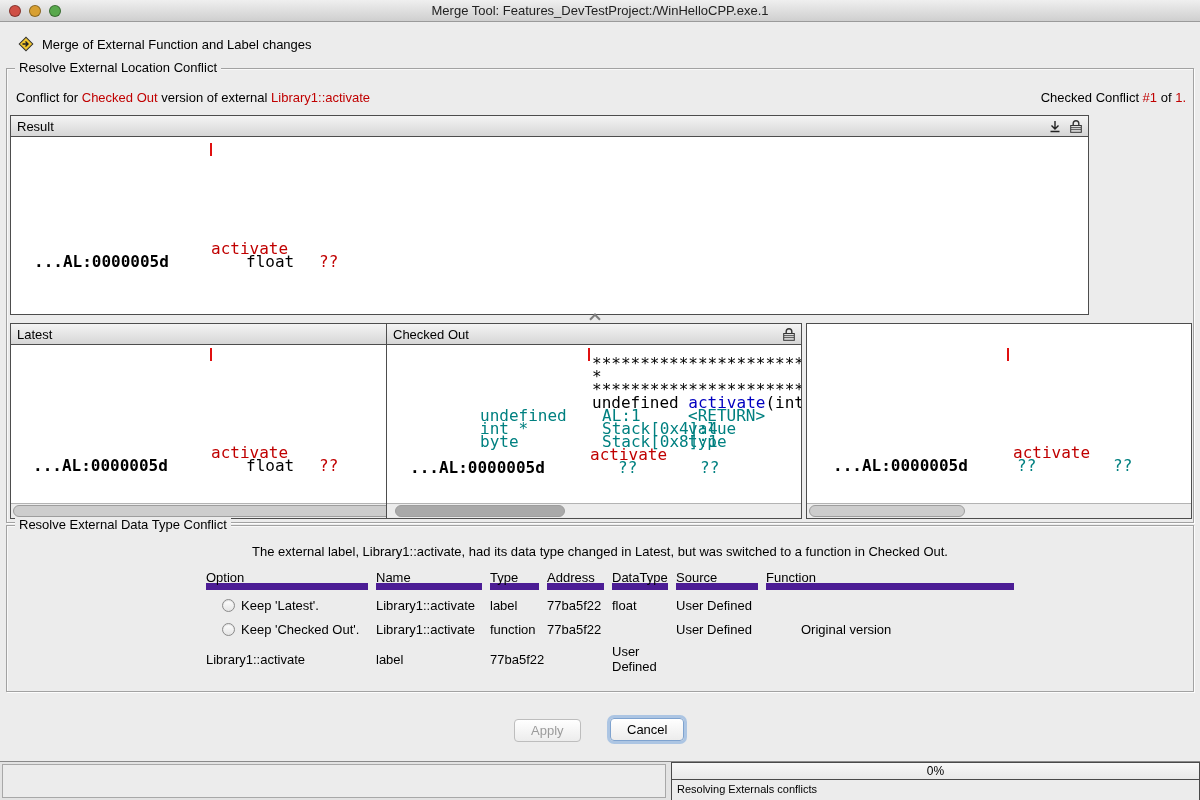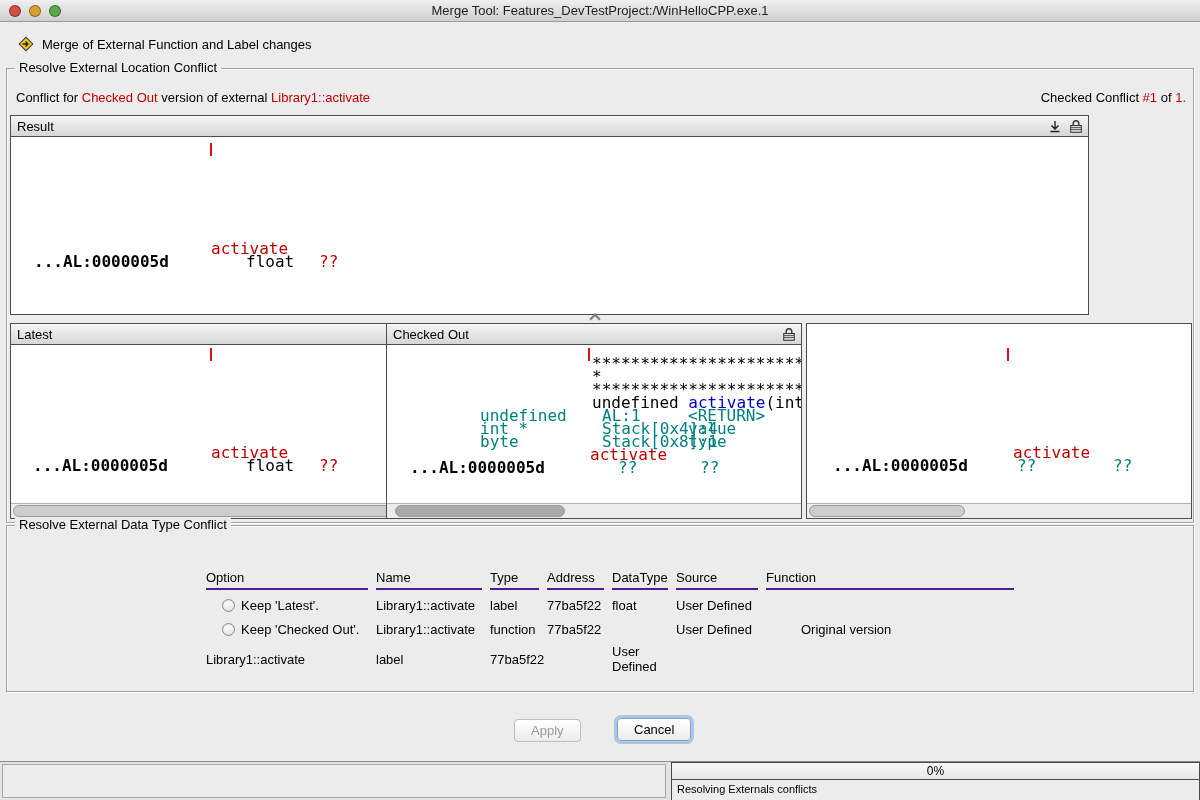--- a/index.html
+++ b/index.html
@@ -55,36 +55,36 @@
   .hscroll { position:absolute; left:0; right:0; bottom:0; height:15px; background:#ececec; border-top:1px solid #b3b3b3; }
   .hthumb { position:absolute; top:1px; bottom:1px; border-radius:7px; border:1px solid #9d9d9d; background:#cdcdcd; }
   .sync-caret { position:absolute; left:591px; top:315px; width:8px; height:8px;
                 border-left:2px solid #7d7d7d; border-top:2px solid #7d7d7d; transform:rotate(45deg); }
 
   
   .dt-desc { position:absolute; left:0; top:18px; width:100%; text-align:center; font-size:13px; }
   .dt-table { position:absolute; left:199px; top:40px; display:grid;
               grid-template-columns:170px 114px 57px 65px 64px 90px 256px;
               grid-auto-rows:minmax(24px,auto); align-items:center; font-size:13px; }
-  .dt-h { align-self:end; border-bottom:2px solid #4c1d95; margin-right:8px; padding-bottom:2px; height:20px; }
+  .dt-h { align-self:end; border-bottom:7px solid #4c1d95; margin-right:8px; padding-bottom:2px; height:20px; }
   .dt-cell { padding-top:6px; }
   .opt-cell { display:flex; align-items:center; gap:6px; padding-left:16px; padding-top:6px; }
   .radio { width:13px; height:13px; min-width:13px; border-radius:50%; border:1px solid #8a8a8a;
            background:linear-gradient(#ffffff,#e4e4e4); box-shadow:inset 0 1px 1px rgba(0,0,0,.12); }
   .radio.hidden { visibility:hidden; }
   .cb-row { position:absolute; left:12px; top:145px; display:flex; align-items:center; gap:6px; font-size:13px; }
   .checkbox { width:13px; height:13px; border:1px solid #8a8a8a; border-radius:2px;
               background:linear-gradient(#ffffff,#ebebeb); }
 
   
   .btn { position:absolute; height:23px; padding:0 16px; border-radius:4px; font-size:13px;
          font-family:"Liberation Sans", sans-serif;
          background:linear-gradient(#ffffff,#ececec); border:1px solid #bdbdbd; }
   .btn.disabled { color:#9b9b9b; }
-  .btn.default { border:1px solid #7fa3cf; box-shadow:0 0 0 3px rgba(120,165,220,.55); color:#000;margin-left:7px; }
+  .btn.default { border:1px solid #7fa3cf; box-shadow:0 0 0 3px rgba(120,165,220,.55); color:#000; }
   .btn-apply { left:514px; top:719px; }
   .btn-cancel { left:610px; top:718px; }
 
   
   .statusbar { position:absolute; left:0; top:761px; width:1200px; height:39px;
                background:#e3e3e3; border-top:1px solid #8a8a8a; }
   .status-left { position:absolute; left:2px; top:2px; width:664px; height:34px;
                  border:1px solid #a8a8a8; background:#ececec; }
   .status-right { position:absolute; left:671px; top:0; width:529px; height:39px;
                   border:1px solid #4a4a4a; background:#ececec; }
@@ -224,20 +224,21 @@
       <span class="mono teal" style="left:210px; top:114px;">??</span>
       <span class="mono teal" style="left:306px; top:114px;">??</span>
     </div>
     <div class="hscroll">
       <span class="hthumb" style="left:2px; width:156px;"></span>
     </div>
   </div>
 
   <div class="groupbox g2">
     <span class="group-title">Resolve External Data Type Conflict</span>
+    <div class="dt-desc">The external label, Library1::activate, had its data type changed in Latest, but was switched to a function in Checked Out.</div>
 
     <div class="dt-table">
       <div class="dt-h">Option</div>
       <div class="dt-h">Name</div>
       <div class="dt-h">Type</div>
       <div class="dt-h">Address</div>
       <div class="dt-h">DataType</div>
       <div class="dt-h">Source</div>
       <div class="dt-h">Function</div>
 

